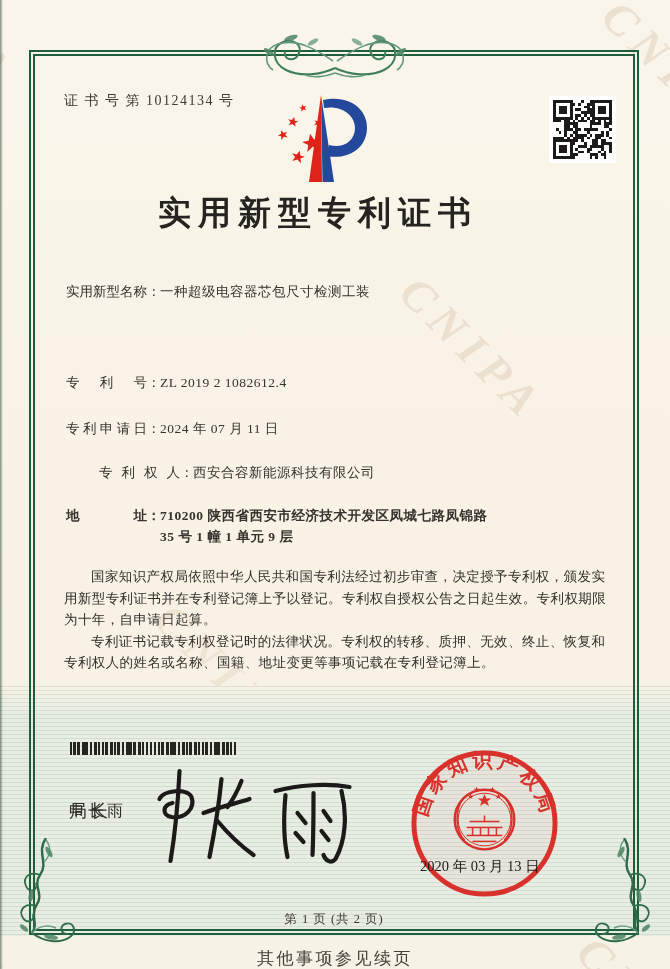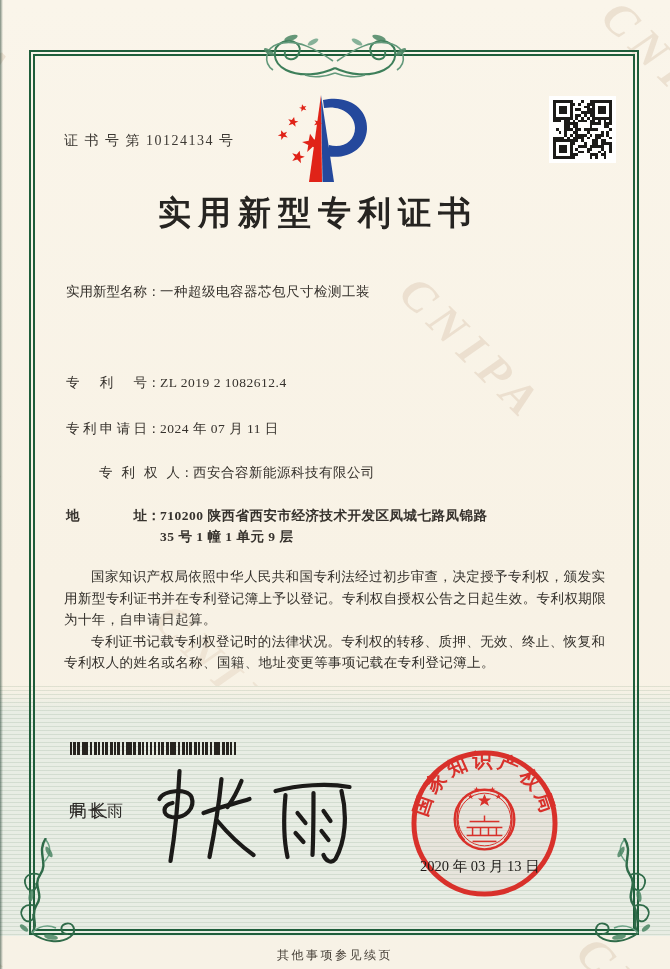--- a/index.html
+++ b/index.html
@@ -18,21 +18,21 @@
   .band{position:absolute;left:0;top:686px;width:670px;height:250px;z-index:1;
     background-color:#e8ede4;
     background-image:
       repeating-linear-gradient(180deg,rgba(125,155,128,.20) 0 1px,rgba(0,0,0,0) 1px 4px),
       linear-gradient(180deg,#f8f2e5 0,rgba(248,242,229,0) 26px);}
   
   .frame{position:absolute;left:29px;top:50px;width:610px;height:885px;
     border:6px double #1f5e3b;box-sizing:border-box;z-index:2;}
   .ornament{position:absolute;z-index:3;}
   
-  .cert-no{position:absolute;left:64px;top:92px;font-size:14px;letter-spacing:1.5px;color:#3c3833;z-index:4;margin-top:40px;}
+  .cert-no{position:absolute;left:64px;top:92px;font-size:14px;letter-spacing:1.5px;color:#3c3833;z-index:4;}
   .logo{position:absolute;left:266px;top:90px;width:108px;height:97px;z-index:4;}
   .qr-wrap{position:absolute;left:549px;top:96px;width:59px;height:59px;background:#fff;padding:4px;z-index:4;}
   .qr-wrap svg{display:block;width:59px;height:59px;}
   .title{position:absolute;left:29px;top:191px;width:578px;text-align:center;
     font-size:33px;font-weight:bold;letter-spacing:7px;color:#262421;z-index:4;}
   
   .row{position:absolute;left:66px;right:34px;font-size:13.5px;line-height:21px;z-index:4;color:#36322d;}
   .flabel{display:inline-block;width:81px;text-align:justify;text-align-last:justify;vertical-align:top;}
   .colon{display:inline-block;width:13px;vertical-align:top;}
   .fvalue{display:inline-block;vertical-align:top;letter-spacing:.5px;}
@@ -54,21 +54,21 @@
   .sign-name{position:absolute;left:69px;top:801px;font-family:Liberation Sans, sans-serif;
     font-size:16px;letter-spacing:3px;color:#2e2c29;z-index:4;}
   .signature{position:absolute;left:135px;top:765px;width:225px;height:100px;z-index:4;}
   
   .seal{position:absolute;left:407px;top:746px;width:155px;height:155px;opacity:.93;z-index:4;}
   .seal-date{position:absolute;left:420px;top:857px;width:150px;font-size:14.5px;color:#1e1c19;z-index:5;}
   
   .page-info{position:absolute;left:29px;top:911px;width:610px;text-align:center;
     font-size:12.5px;letter-spacing:1px;color:#3b3731;z-index:4;}
   .note{position:absolute;left:0;top:947px;width:670px;text-align:center;
-    font-size:12px;letter-spacing:2.5px;color:#474038;z-index:4;}
+    font-size:17px;letter-spacing:2.5px;color:#474038;z-index:4;}
 </style>
 </head>
 <body>
 
 <div class="page">
 
   <div class="edge-strip"></div>
 
   <div class="wm" style="left:-120px;top:-75px;">CNIPA</div>
   <div class="wm" style="left:610px;top:-18px;">CNIPA</div>
@@ -467,15 +467,16 @@
     <g fill="#d8231e">
       <use href="#st2" transform="translate(78,55) scale(0.66)"></use>
       <use href="#st2" transform="translate(64,51) scale(0.3)"></use>
       <use href="#st2" transform="translate(70,44) scale(0.3)"></use>
       <use href="#st2" transform="translate(86,44) scale(0.3)"></use>
       <use href="#st2" transform="translate(92,51) scale(0.3)"></use>
     </g>
   </svg>
   <div class="seal-date">2020 年 03 月 13 日</div>
 
+  <div class="page-info">第 1 页 (共 2 页)</div>
   <div class="note">其他事项参见续页</div>
 
 </div>
 
 </body></html>

